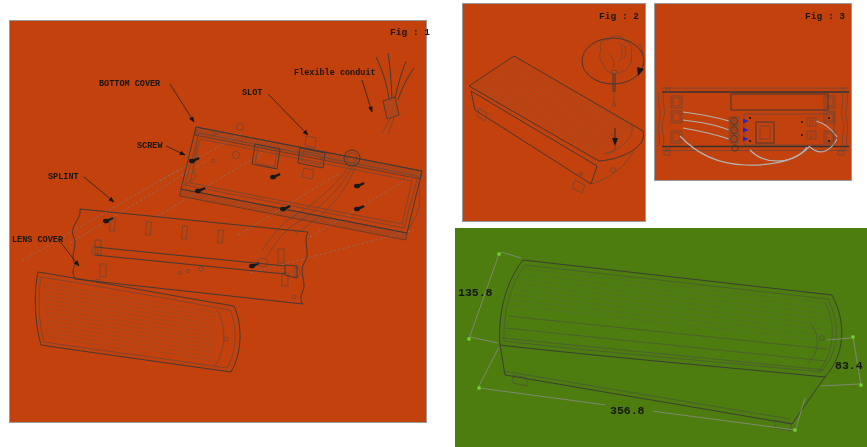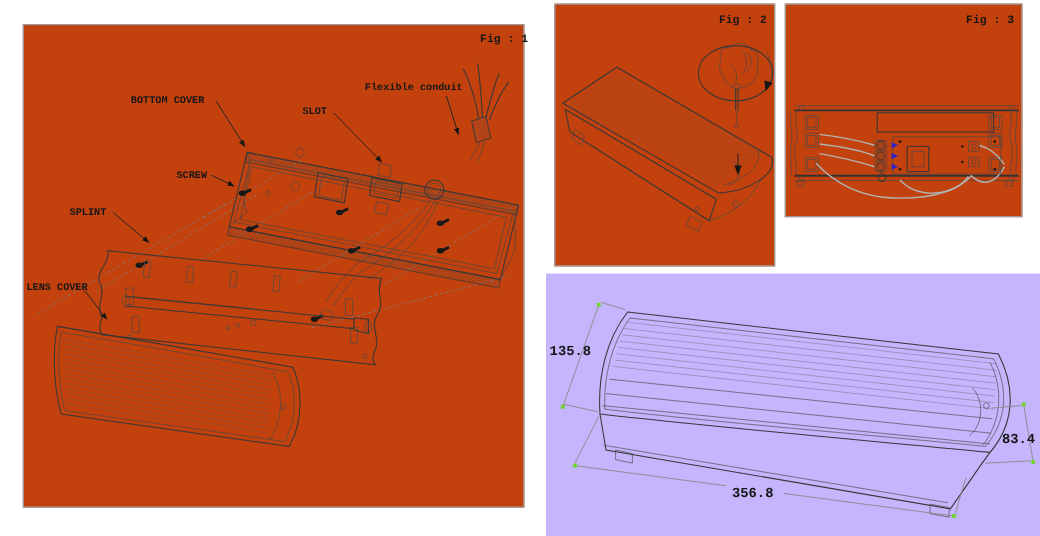--- a/index.html
+++ b/index.html
@@ -1,39 +1,39 @@
 <!DOCTYPE html>
 <html><head>
 <meta charset="utf-8">
 <style>
   html,body{margin:0;padding:0;background:#ffffff;}
   .stage{position:relative;width:867px;height:447px;background:#ffffff;overflow:hidden;
          font-family:"Liberation Mono","DejaVu Sans Mono",monospace;}
   .panel{position:absolute;box-sizing:border-box;border:1px solid #9a9a9a;background:#c2410c;}
-  .nopanel{position:absolute;box-sizing:border-box;background:#c4b5fd;}
+  .nopanel{position:absolute;box-sizing:border-box;background:#4d7c0f;}
   svg{display:block;}
   .ttl{font:bold 9.5px "Liberation Mono","DejaVu Sans Mono",monospace;fill:#161616;}
   .lbl{font:bold 8.5px "Liberation Mono","DejaVu Sans Mono",monospace;fill:#161616;}
   .dimt{font:bold 11.5px "Liberation Mono","DejaVu Sans Mono",monospace;fill:#161616;}
   .ln{stroke:#383838;stroke-width:0.9;fill:none;}
   .lnt{stroke:#4a4a4a;stroke-width:0.55;fill:none;}
   .ldr{stroke:#222;stroke-width:0.8;fill:none;}
   .dash{stroke:#7d7d7d;stroke-width:0.65;stroke-dasharray:2.6 2.2;fill:none;}
   .wire{stroke:#b2b2b2;stroke-width:1.2;fill:none;}
   .dimln{stroke:#8c8c8c;stroke-width:0.8;fill:none;}
   .blk{fill:#161616;stroke:none;}
   .tick{fill:#6fd42e;stroke:none;}
   .blue{fill:#2424d0;stroke:none;}
 </style>
 </head>
 <body>
 
 <div class="stage">
 
-  <div class="panel" style="left:19px;top:20px;width:418px;height:403px;">
+  <div class="panel" style="left:9px;top:20px;width:418px;height:403px;">
     <svg width="431" height="401" viewBox="0 0 431 401">
       <defs>
         <marker id="ah1" viewBox="0 0 10 10" refX="9" refY="5" markerWidth="7.5" markerHeight="7.5" orient="auto">
           <path d="M0,1.2 L10,5 L0,8.8 Z" fill="#161616"></path>
         </marker>
         <pattern id="h1" width="2.4" height="2.4" patternUnits="userSpaceOnUse" patternTransform="rotate(55)">
           <line x1="0" y1="0" x2="0" y2="2.4" stroke="#4a4a4a" stroke-width="0.8"></line>
         </pattern>
         <pattern id="r1" width="8" height="4" patternUnits="userSpaceOnUse" patternTransform="rotate(9.8)">
           <line x1="0" y1="0" x2="8" y2="0" stroke="#5a5a5a" stroke-width="0.55"></line>

